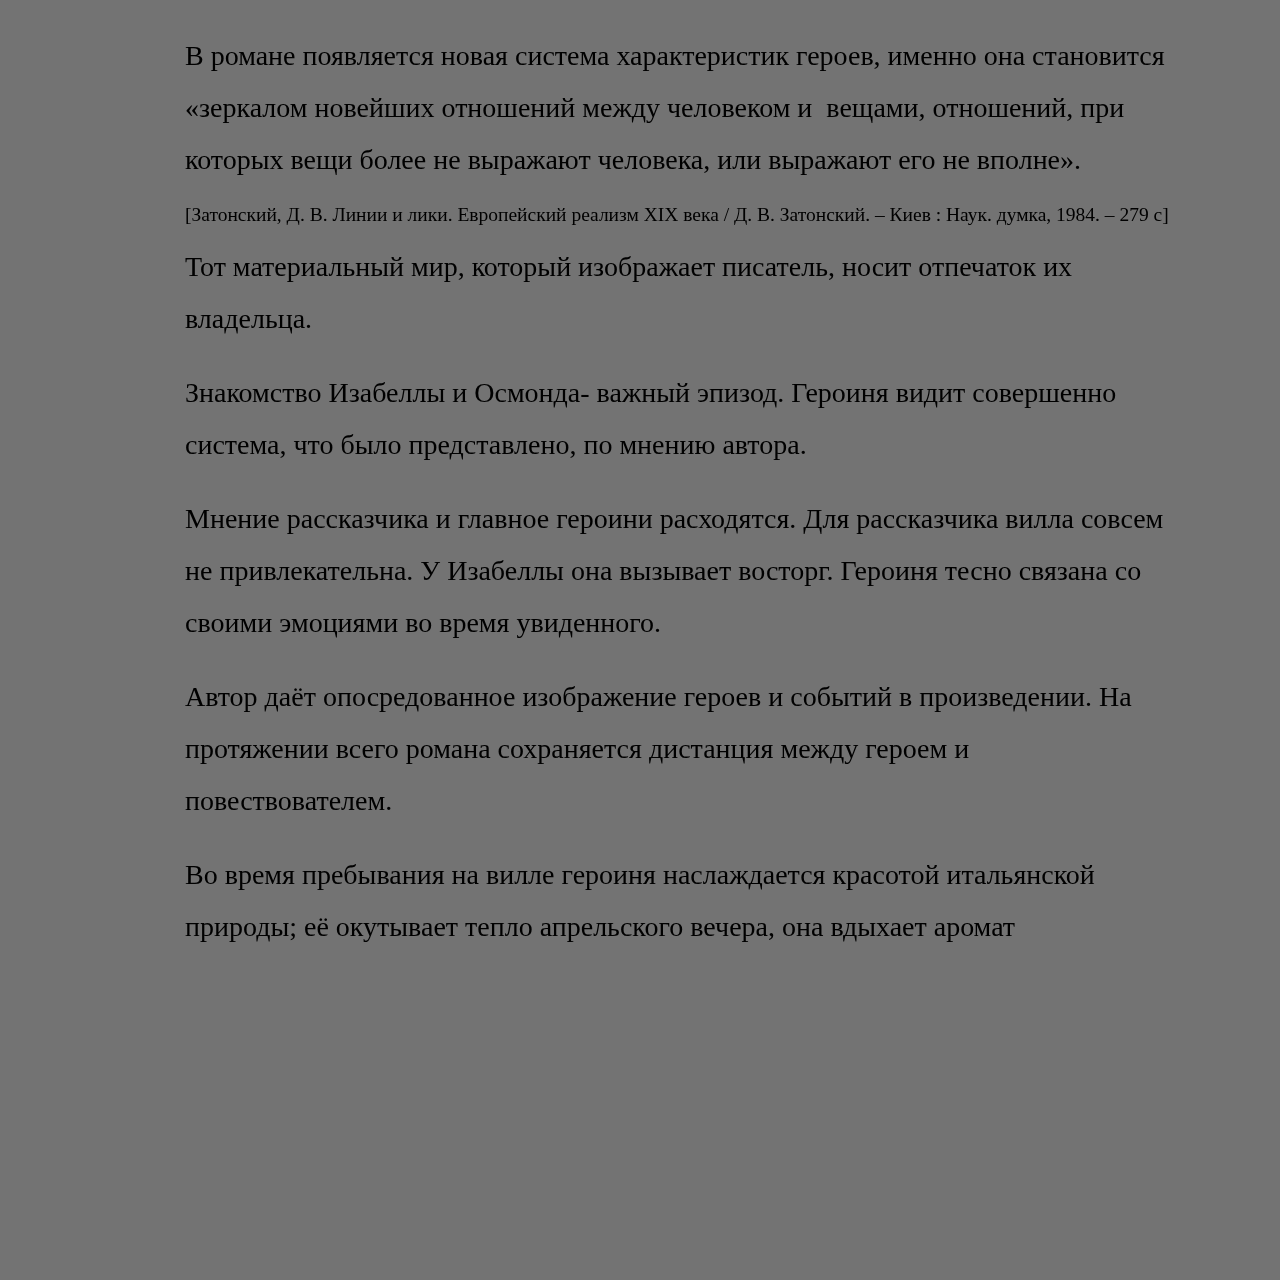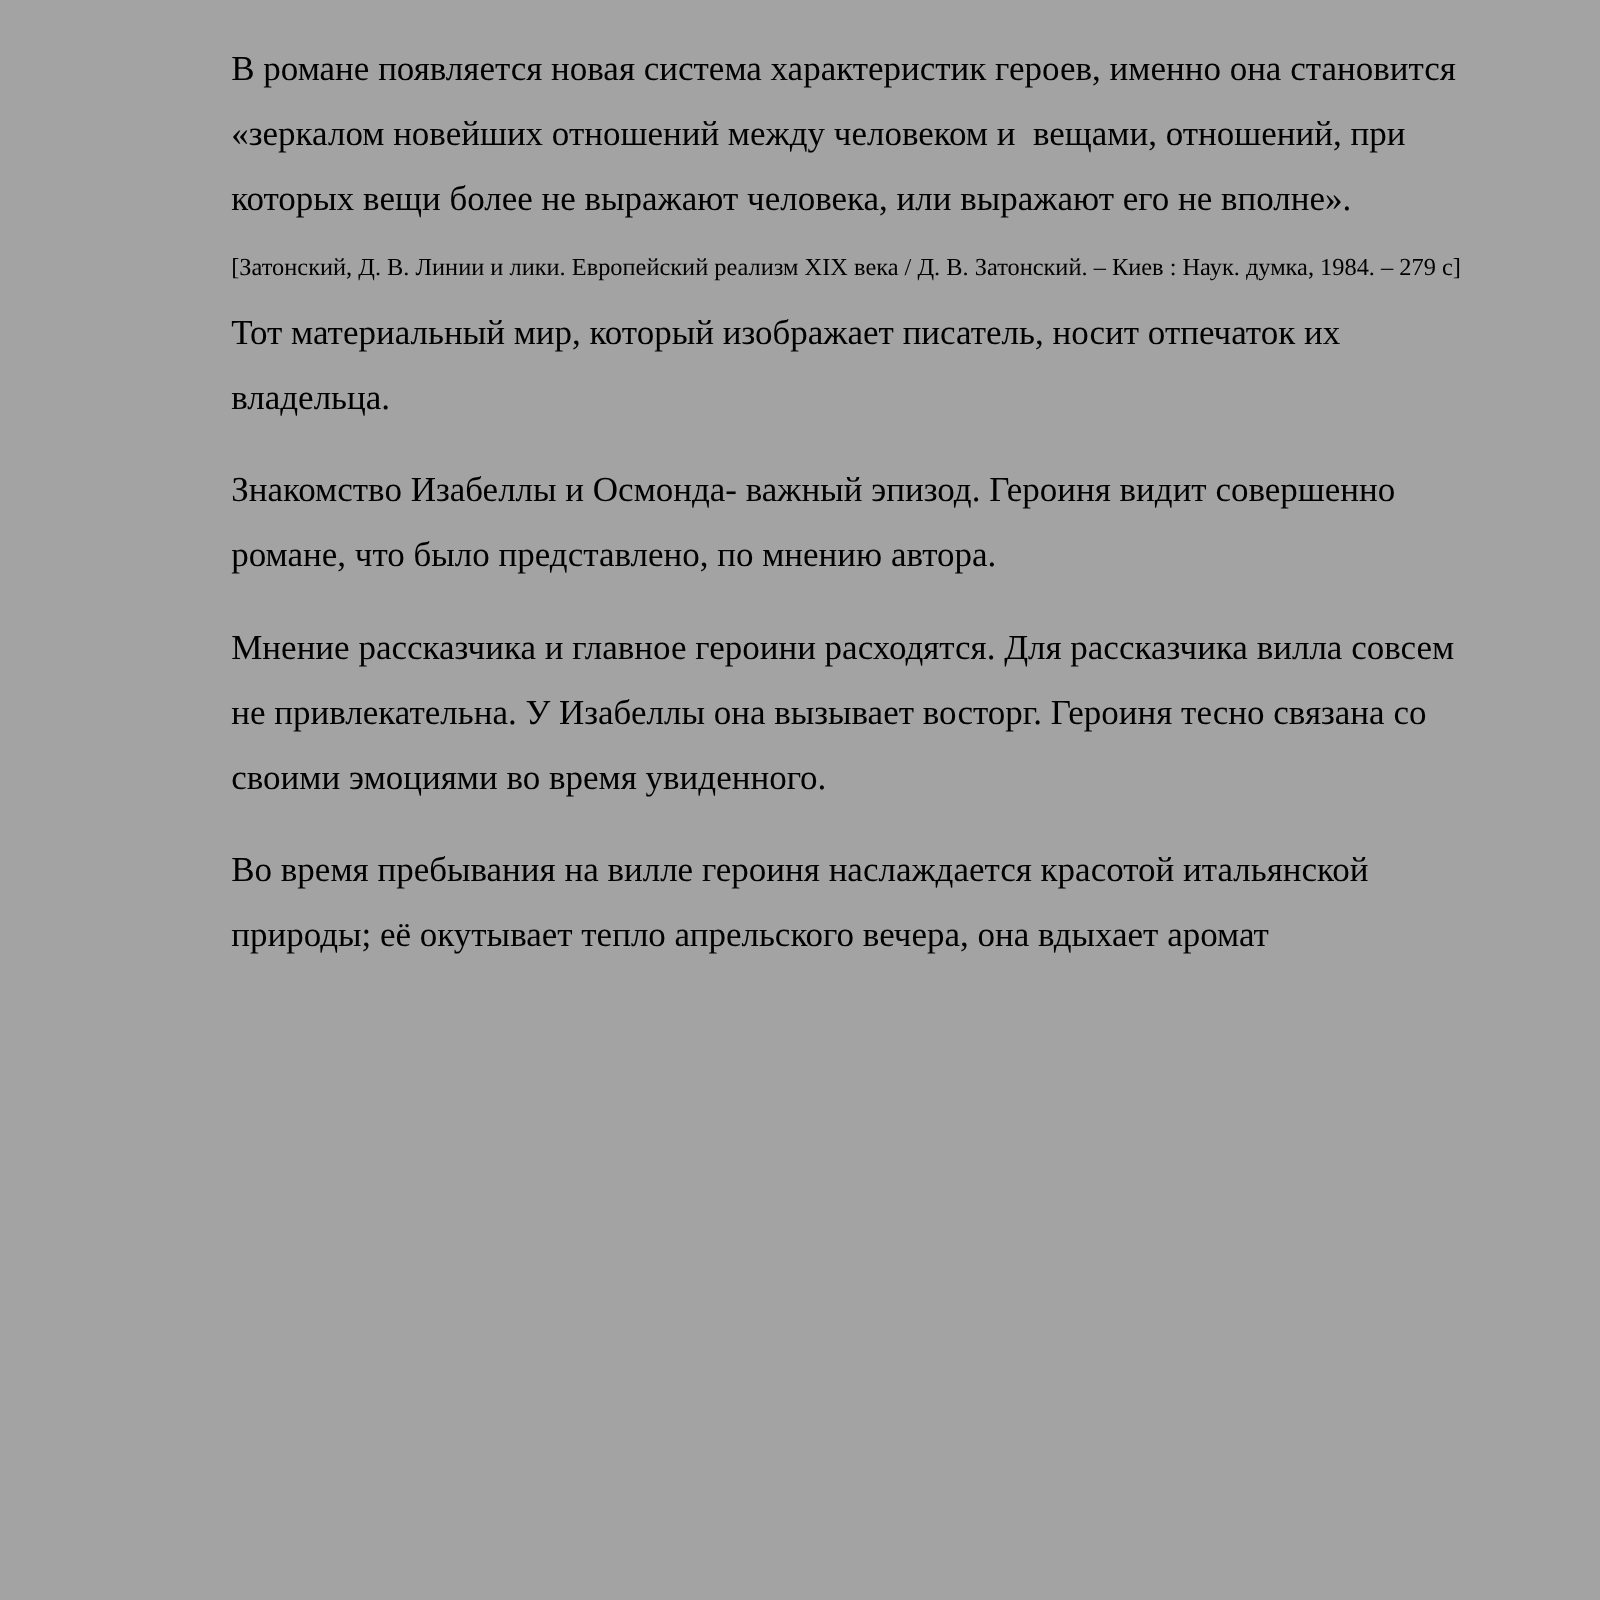--- a/index.html
+++ b/index.html
@@ -31,20 +31,21 @@
   .body-run {
     font-size: 28px;
   }
   .citation-run {
     font-size: 19.5px;
   }
 </style>
 </head>
 <body style="background: rgb(255, 255, 255);">
 
-<div class="page" style="background: #a3a3a3; color: rgb(0, 0, 0);">
+<div class="page" style="background: #737373; color: rgb(0, 0, 0);">
   <div>
       <p class="para"><span class="body-run">В романе появляется новая система характеристик героев, именно она становится  «зеркалом новейших отношений между человеком и  вещами, отношений, при  которых вещи более не выражают человека, или выражают его не вполне». </span><span class="citation-run">[Затонский, Д. В. Линии и лики. Европейский реализм XIX века / Д. В. Затонский. – Киев : Наук. думка, 1984. – 279 с]</span><span class="body-run"> Тот материальный мир, который изображает писатель, носит отпечаток их владельца.</span></p>
-      <p class="para"><span class="body-run">Знакомство Изабеллы и Осмонда- важный эпизод. Героиня видит совершенно романе, что было представлено, по мнению автора.</span></p>
+      <p class="para"><span class="body-run">Знакомство Изабеллы и Осмонда- важный эпизод. Героиня видит совершенно система, что было представлено, по мнению автора.</span></p>
       <p class="para"><span class="body-run">Мнение рассказчика и главное героини расходятся. Для рассказчика вилла совсем не привлекательна. У Изабеллы она вызывает восторг. Героиня тесно связана со своими эмоциями во время увиденного.</span></p>
+      <p class="para"><span class="body-run">Автор даёт опосредованное изображение героев и событий в произведении. На протяжении всего романа сохраняется дистанция между героем и повествователем.</span></p>
       <p class="para"><span class="body-run">Во время пребывания на вилле героиня наслаждается красотой итальянской природы; её окутывает тепло апрельского вечера, она вдыхает аромат</span></p>
     </div>
 </div>
 
 </body></html>

